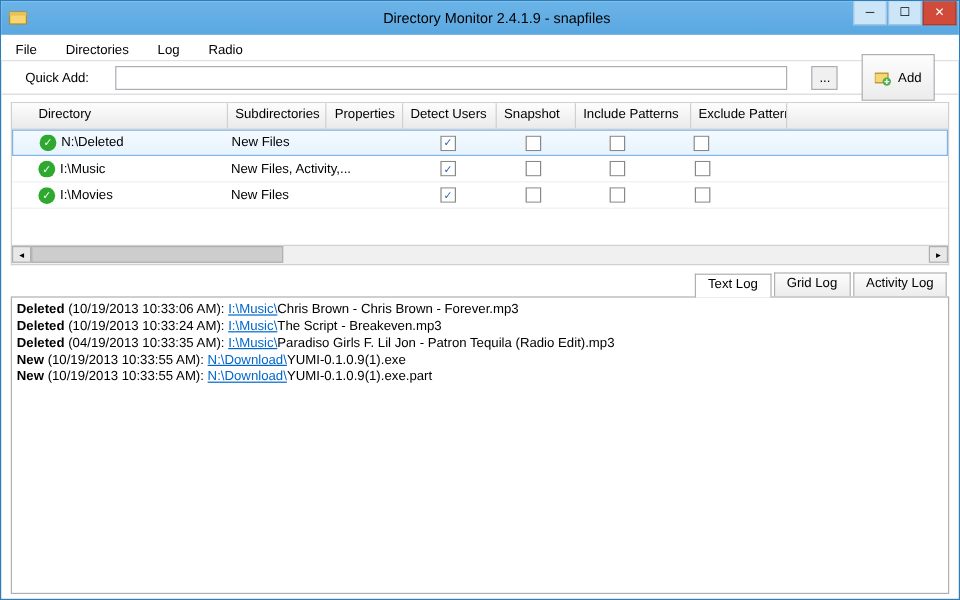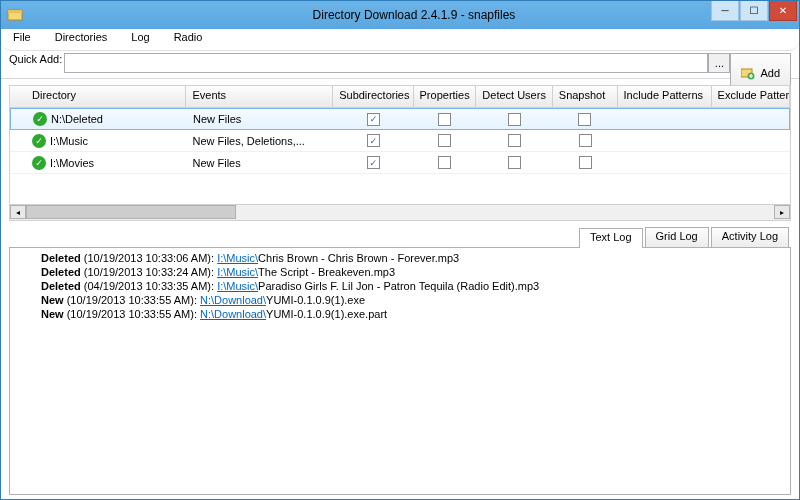--- a/index.html
+++ b/index.html
@@ -6,23 +6,23 @@
 body{background:#5aa7e0;width:800px;height:500px;overflow:hidden;}
 .window{width:800px;height:500px;background:#fff;display:flex;flex-direction:column;border:1px solid #2e7cb8;}
 .titlebar{height:28px;background:linear-gradient(#6bb4e8,#5aa7e0);display:flex;align-items:center;color:#000;position:relative;}
 .titlebar .app-icon{width:16px;height:16px;margin:0 6px;display:inline-block;}
 .titlebar .app-icon svg{width:16px;height:16px;}
 .titlebar .title{flex:1;text-align:center;font-size:12px;color:#000;}
 .winbtns{display:flex;height:20px;position:absolute;right:2px;top:0;}
 .winbtn{width:28px;height:20px;display:flex;align-items:center;justify-content:center;margin-left:1px;background:#cde6f7;border:1px solid #9bc5e6;border-top:none;}
 .winbtn.close{background:#d04b3a;border-color:#b03a2a;color:#fff;}
 .winbtn span{font-size:10px;line-height:1;}
-.menubar{height:22px;background:#fff;border-bottom:1px solid #e0e0e0;display:flex;align-items:flex-start;padding:0 6px;gap:12px;border-radius:10px;}
+.menubar{height:22px;background:#fff;border-bottom:1px solid #e0e0e0;display:flex;align-items:flex-end;padding:0 6px;gap:12px;}
 .menubar span{padding:2px 6px;}
-.quickadd{height:28px;display:flex;align-items:flex-start;padding:2px 8px;gap:0;border-bottom:1px solid #d8d8d8;}
+.quickadd{height:28px;display:flex;align-items:center;padding:2px 20px;gap:20px;border-bottom:1px solid #d8d8d8;}
 .quickadd label{margin-right:2px;}
 .quickadd input{flex:1;height:20px;border:1px solid #abadb3;padding:0 4px;}
 .browsebtn{width:22px;height:20px;border:1px solid #abadb3;background:#f0f0f0;display:flex;align-items:center;justify-content:center;}
 .addbtn{height:39px;padding:0 10px;border:1px solid #abadb3;background:linear-gradient(#fdfdfd,#ececec);display:flex;align-items:center;gap:5px;}
 .addbtn .icon{width:14px;height:14px;}
 .grid-wrap{padding:6px 8px 0 8px;}
 .grid{border:1px solid #d0d0d0;background:#fff;}
 .grid-header{display:flex;background:linear-gradient(#fdfdfd,#eaeaea);border-bottom:1px solid #d0d0d0;height:22px;}
 .gh{border-right:1px solid #d0d0d0;padding:3px 6px;overflow:hidden;white-space:nowrap;}
 .grid-body .row{display:flex;height:22px;align-items:center;border-bottom:1px solid #f0f0f0;}
@@ -42,38 +42,38 @@
 .hscroll{height:16px;background:#f0f0f0;border:1px solid #d0d0d0;border-top:none;margin-bottom:6px;position:relative;}
 .hscroll .thumb{position:absolute;left:0;top:0;height:14px;width:210px;background:#cdcdcd;border:1px solid #b0b0b0;}
 .hscroll .arrow{position:absolute;top:0;width:16px;height:14px;background:#e8e8e8;border:1px solid #b0b0b0;display:flex;align-items:center;justify-content:center;font-size:8px;}
 .hscroll .arrow.l{left:0;}
 .hscroll .arrow.r{right:0;}
 .logarea{flex:1;padding:0 8px 4px 8px;display:flex;flex-direction:column;min-height:0;}
 .tabs{display:flex;height:20px;justify-content:flex-end;}
 .tab{padding:2px 10px;border:1px solid #b0b0b0;background:linear-gradient(#fdfdfd,#ececec);margin-right:2px;border-bottom:none;}
 .tab.active{background:#fff;position:relative;top:1px;}
 .logbox{flex:1;border:1px solid #b0b0b0;background:#fff;padding:3px 4px;overflow:hidden;min-height:0;}
-.logline{white-space:nowrap;line-height:14px;margin-left:27px;}
+.logline{white-space:nowrap;line-height:14px;}
 .logline .act{font-weight:bold;}
 .logline .lnk{color:#0066cc;text-decoration:underline;}
 .statusbar{height:22px;border-top:1px solid #d0d0d0;padding:3px 8px;background:#f6f6f6;}
 .spacer-rows{height:30px;}
 </style>
 </head>
 <body>
 
 <div class="window">
   <div class="titlebar">
     <span class="app-icon">
       <svg viewBox="0 0 16 16">
           <rect x="1" y="3" width="14" height="10" fill="#f7d774" stroke="#b38c1a"></rect>
           <rect x="1" y="3" width="14" height="3" fill="#e8c257"></rect>
         </svg>
     </span>
-    <span class="title">Directory Download 2.4.1.9 - snapfiles</span>
+    <span class="title">Directory Monitor 2.4.1.9 - snapfiles</span>
     <div class="winbtns">
       <div class="winbtn">
           <span>─</span>
         </div>
       <div class="winbtn">
           <span>☐</span>
         </div>
       <div class="winbtn close">
           <span>✕</span>
         </div>
@@ -100,21 +100,20 @@
           </svg>
       </span>
       <span>Add</span>
     </div>
   </div>
 
   <div class="grid-wrap">
     <div class="grid">
       <div class="grid-header">
         <div class="gh col-dir">Directory</div>
-        <div class="gh col-ev">Events</div>
         <div class="gh col-sub">Subdirectories</div>
         <div class="gh col-prop">Properties</div>
         <div class="gh col-det">Detect Users</div>
         <div class="gh col-snap">Snapshot</div>
         <div class="gh col-inc">Include Patterns</div>
         <div class="gh col-exc">Exclude Pattern</div>
       </div>
       <div class="grid-body" id="grid-body">
           <div class="row sel">
             <div class="cell col-dir">
@@ -135,21 +134,21 @@
               <span class="chk"></span>
             </div>
             <div class="cell col-inc"></div>
             <div class="cell col-exc"></div>
           </div>
           <div class="row">
             <div class="cell col-dir">
               <span class="status-icon">✓</span>
               <span>I:\Music</span>
             </div>
-            <div class="cell col-ev">New Files, Deletions,...</div>
+            <div class="cell col-ev">New Files, Activity,...</div>
             <div class="cell col-sub">
               <span class="chk">✓</span>
             </div>
             <div class="cell col-prop">
               <span class="chk"></span>
             </div>
             <div class="cell col-det">
               <span class="chk"></span>
             </div>
             <div class="cell col-snap">

